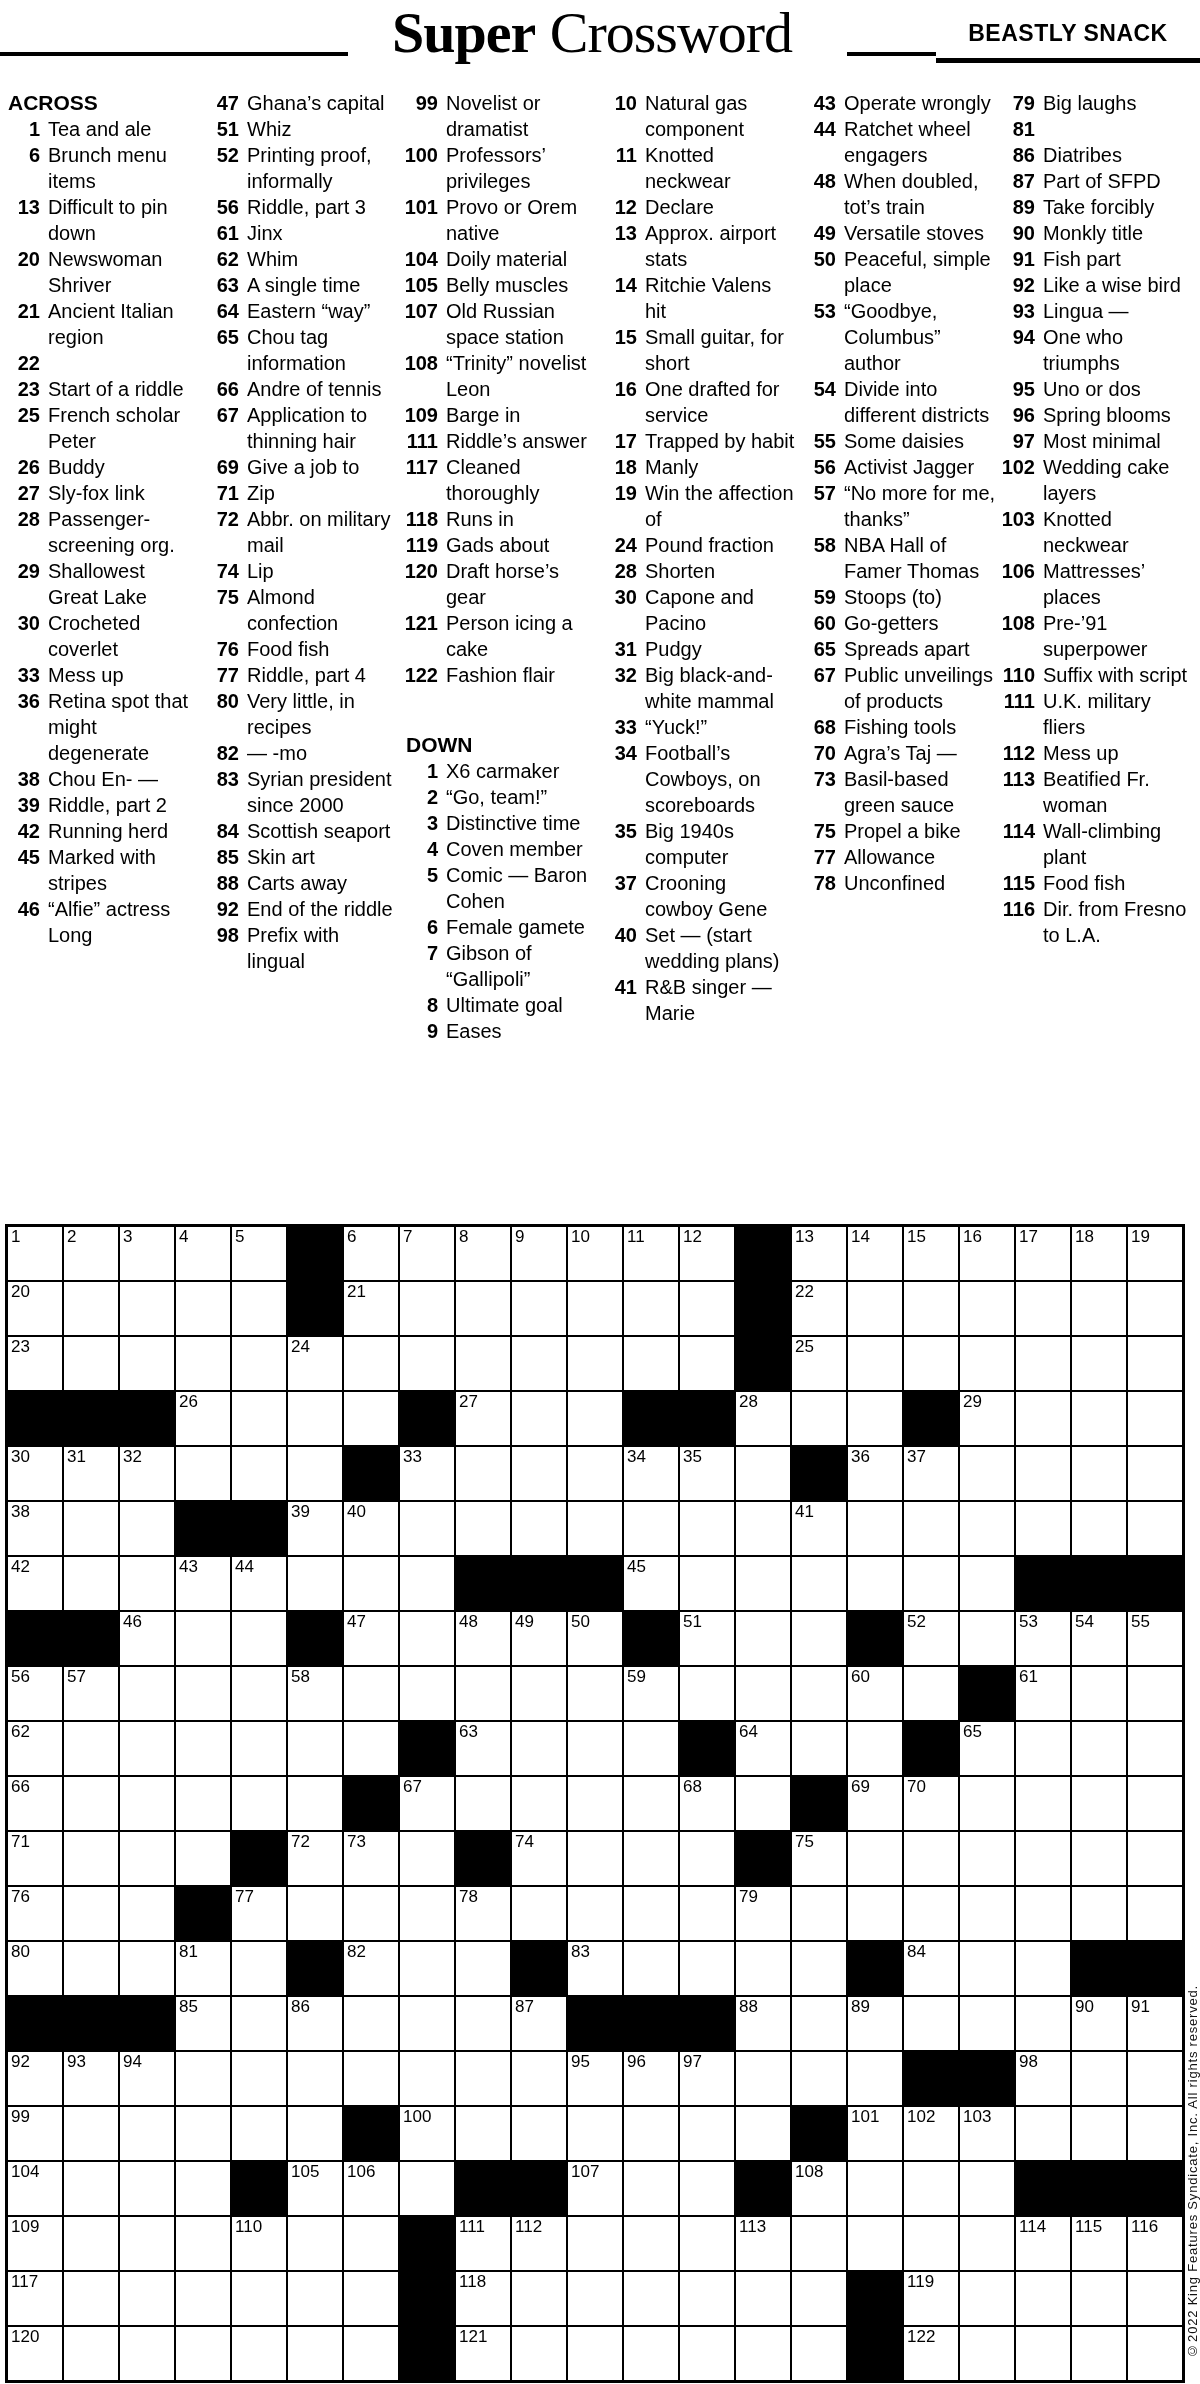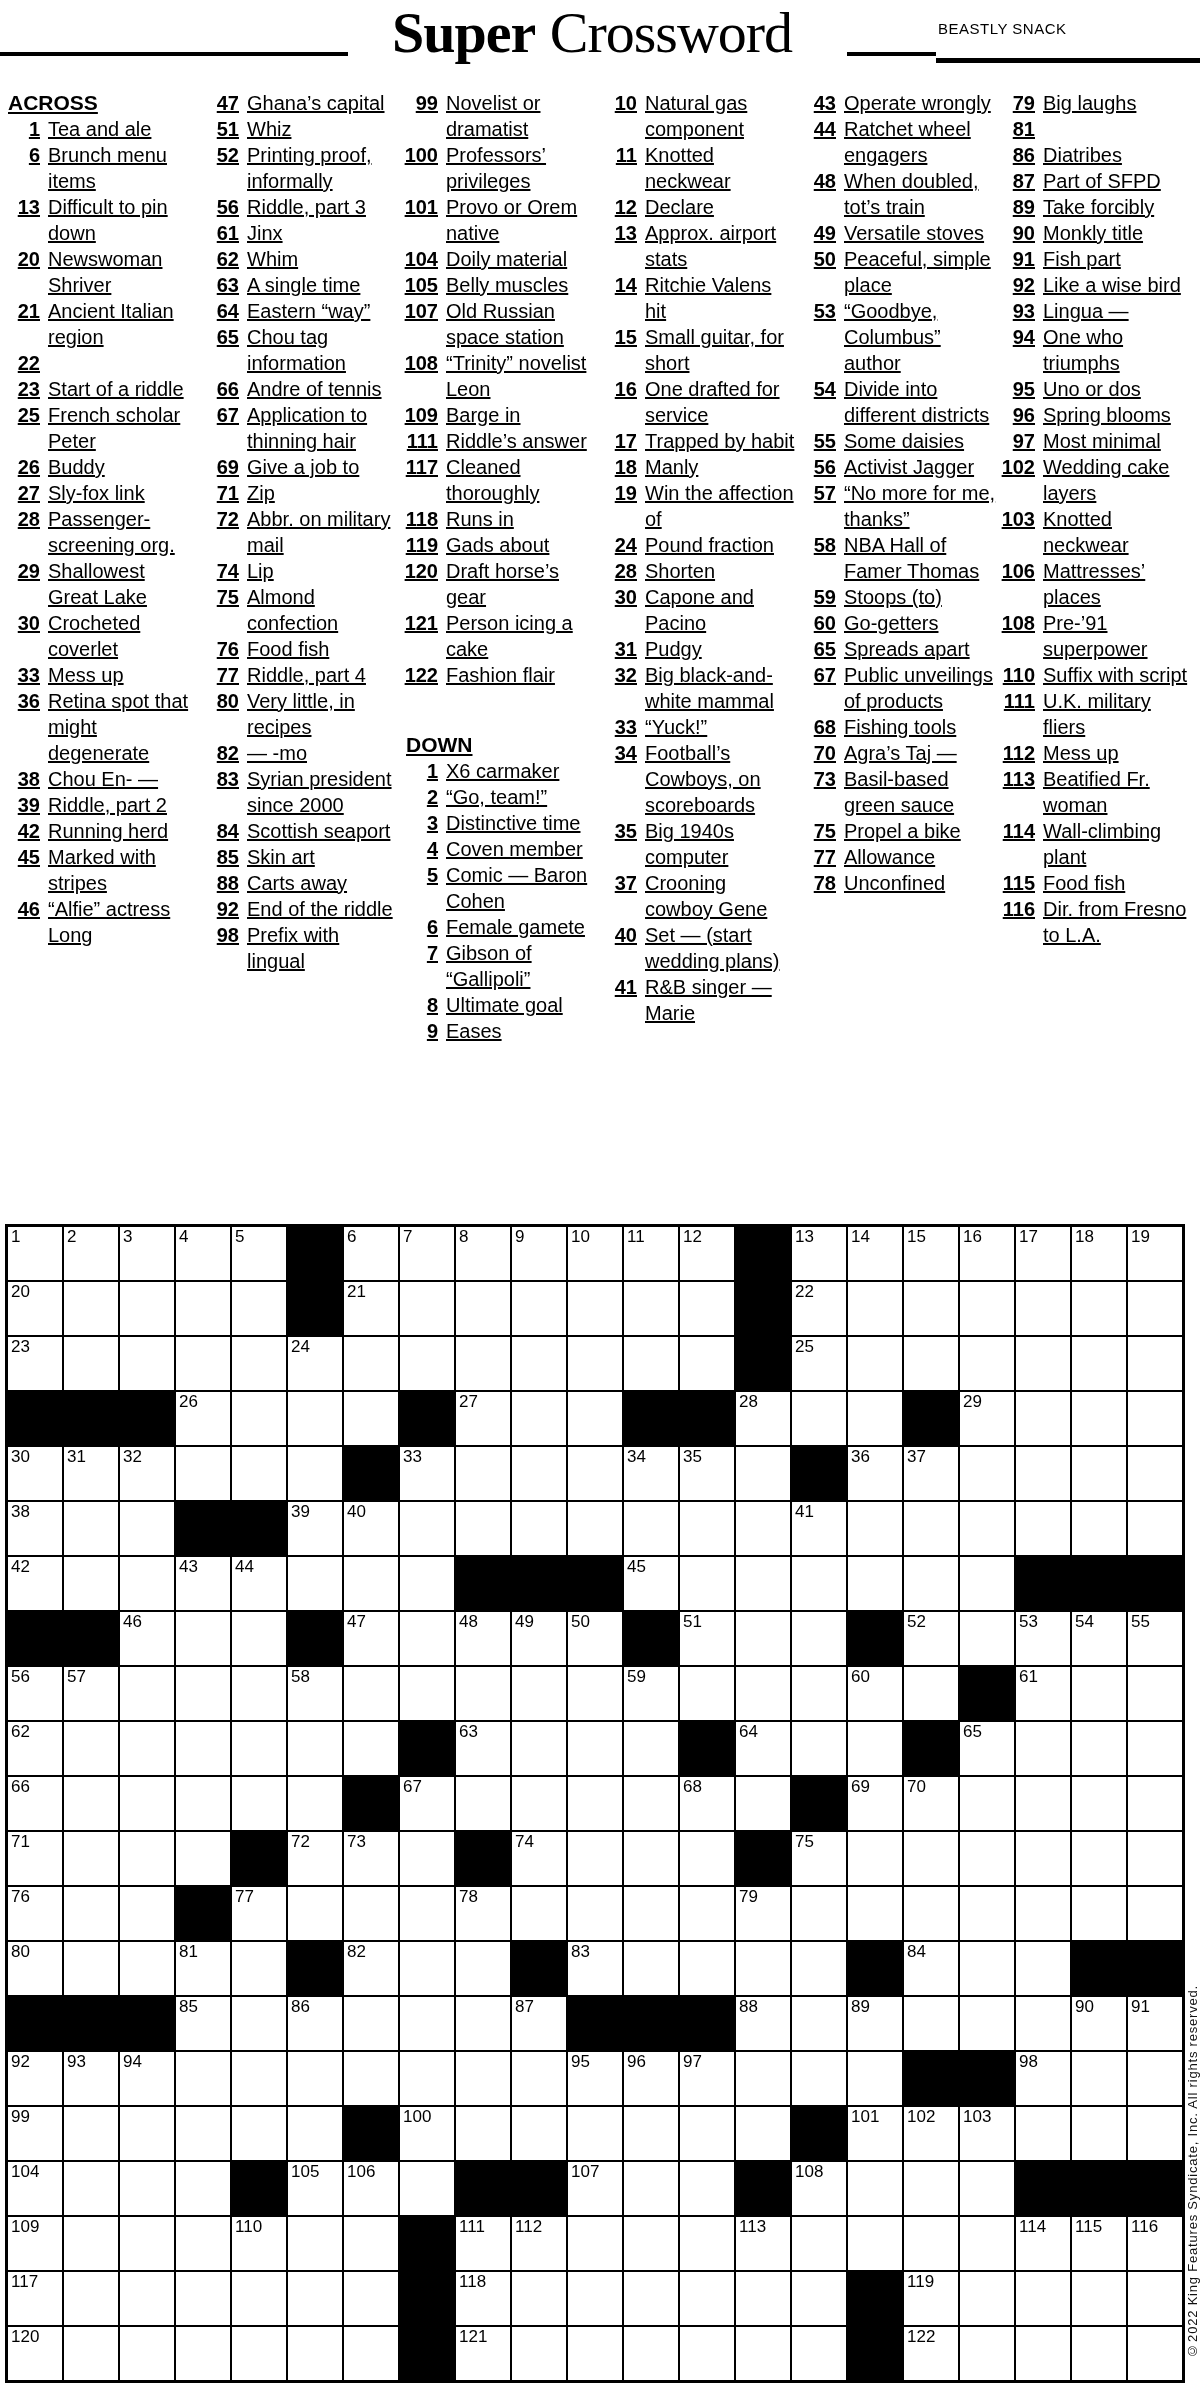--- a/index.html
+++ b/index.html
@@ -12,28 +12,28 @@
   #rule-left{left:0;top:52px;width:348px;height:4px;}
   #rule-mid{left:847px;top:52px;width:89px;height:4px;}
   #rule-theme{left:936px;top:58px;width:264px;height:5px;}
   #masthead{
     position:absolute;left:352px;top:2px;white-space:nowrap;
     font-family:"Liberation Serif", serif;font-size:58px;line-height:62px;
   }
   #masthead .t-bold{font-weight:bold;letter-spacing:-1px;margin-left:40px;}
   #masthead .t-reg{font-weight:normal;letter-spacing:-1px;}
   #theme-title{
-    position:absolute;left:938px;top:20px;width:260px;text-align:left;
-    font-weight:normal;font-size:15px;letter-spacing:.5px;white-space:nowrap;
+    position:absolute;left:938px;top:20px;width:260px;text-align:center;
+    font-weight:bold;font-size:23px;letter-spacing:.5px;white-space:nowrap;
   }
   
   #clue-columns{
     position:absolute;left:4px;top:90px;width:1194px;display:flex;
   }
-  .clue-col{width:199px;flex:0 0 199px;text-decoration:underline;}
+  .clue-col{width:199px;flex:0 0 199px;}
   .sec-h{font-weight:bold;font-size:21px;line-height:26px;padding-left:4px;}
   .sec-h.gap{margin-top:44px;}
   .clue{display:flex;font-size:20px;line-height:26px;}
   .clue .n{flex:0 0 44px;width:44px;text-align:right;font-weight:bold;padding-right:8px;box-sizing:border-box;}
   .clue .t{width:152px;}
   
   #crossword-grid{
     position:absolute;left:5px;top:1224px;
     display:grid;grid-template-columns:repeat(21,56px);grid-auto-rows:55px;
     border:2px solid #000;background:#000;width:1176px;

